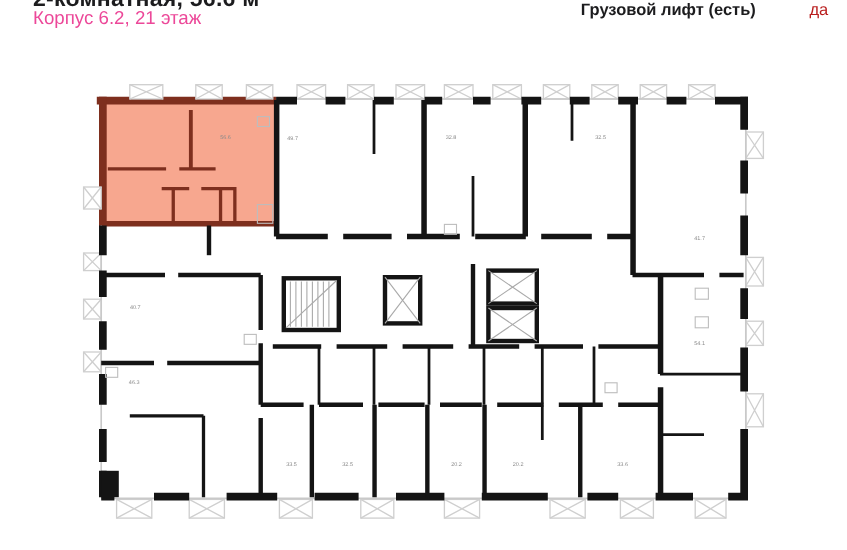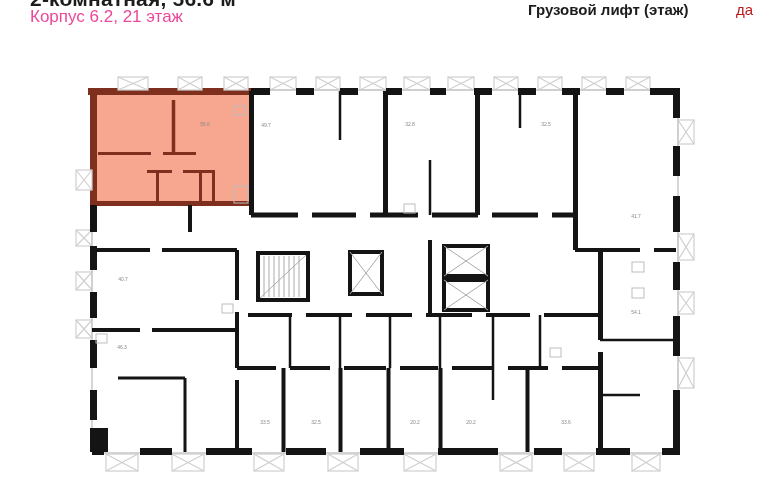--- a/index.html
+++ b/index.html
@@ -37,21 +37,21 @@
     font-size:5px;fill:var(--label,#8a8a8a);
     font-family:"Liberation Sans",sans-serif;text-anchor:middle;
   }
 </style>
 </head>
 <body>
 
 <div class="title">2-комнатная, 56.6 м²</div>
 <div class="subtitle">Корпус 6.2, 21 этаж</div>
 <div class="spec">
-  <span class="spec-label">Грузовой лифт (этаж)</span>
+  <span class="spec-label">Грузовой лифт (есть)</span>
   <span class="spec-value">да</span>
 </div>
 
 <svg id="plan" width="770" height="500" viewBox="0 0 770 500" xmlns="http://www.w3.org/2000/svg">
 
   <g>
     <rect class="hl-fill" x="92" y="90" width="159" height="114"></rect>
     <path class="hlw" stroke-width="7" d="M88,91.5 H251"></path>
     <path class="hlw" stroke-width="7" d="M93.5,88 V205"></path>
     <path class="hlw" stroke-width="5" d="M90,203.5 H251"></path>

